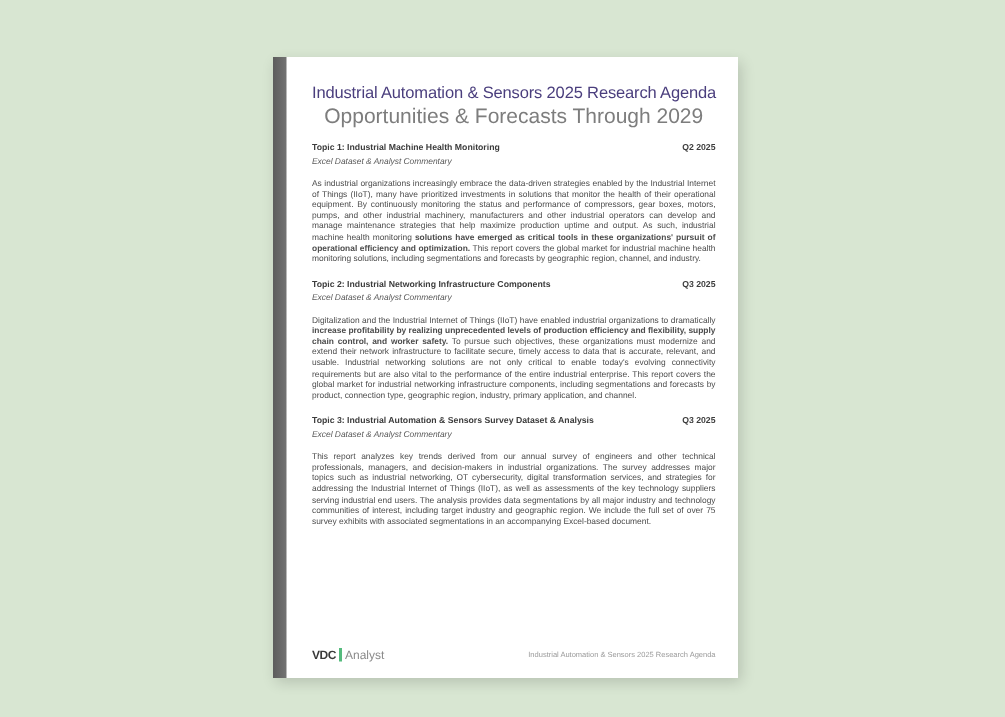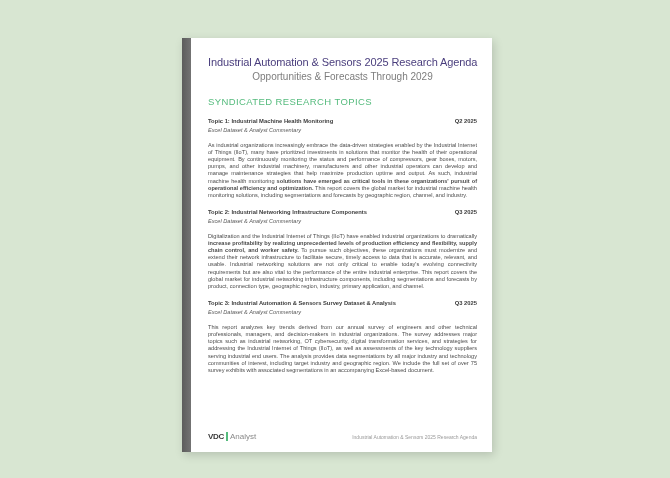--- a/index.html
+++ b/index.html
@@ -47,21 +47,21 @@
     font-size: 11px;
     line-height: 13px;
     font-weight: 500;
     letter-spacing: -0.1px;
     text-align: center;
     color: var(--title, #4a3e7d);
     white-space: nowrap;
   }
   .doc-subtitle {
     margin: 0 0 14px 0;
-    font-size: 10px;
+    font-size: 14px;
     line-height: 10px;
     font-weight: normal;
     text-align: center;
     color: var(--subtitle, #7d7d7d);
   }
   .section-heading {
     margin: 0 0 10px 0;
     font-size: 9.5px;
     line-height: 12px;
     font-weight: 500;
@@ -140,21 +140,20 @@
 </style>
 </head>
 <body style="--bg: #d8e6d2; --title: #4a3e7d; --subtitle: #7d7d7d; --accent: #55bb7d;">
 
 <div class="stage">
   <div class="page">
     <div class="spine"></div>
     <div class="content">
       <h1 class="doc-title">Industrial Automation &amp; Sensors 2025 Research Agenda</h1>
       <h2 class="doc-subtitle">Opportunities &amp; Forecasts Through 2029</h2>
-      <h3 class="section-heading">SYNDICATED RESEARCH TOPICS</h3>
       <div id="topics">
   <section class="topic">
     <div class="topic-head">
       <span class="topic-title">Topic 1: Industrial Machine Health Monitoring</span>
       <span class="topic-date">Q2 2025</span>
     </div>
     <div class="topic-sub">Excel Dataset &amp; Analyst Commentary</div>
     <p class="topic-body"><span>As industrial organizations increasingly embrace the data-driven strategies enabled by the Industrial Internet of Things (IIoT), many have prioritized investments in solutions that monitor the health of their operational equipment. By continuously monitoring the status and performance of compressors, gear boxes, motors, pumps, and other industrial machinery, manufacturers and other industrial operators can develop and manage maintenance strategies that help maximize production uptime and output. As such, industrial machine health monitoring </span><span class="b">solutions have emerged as critical tools in these organizations' pursuit of operational efficiency and optimization.</span><span> This report covers the global market for industrial machine health monitoring solutions, including segmentations and forecasts by geographic region, channel, and industry.</span></p>
   </section>
 

